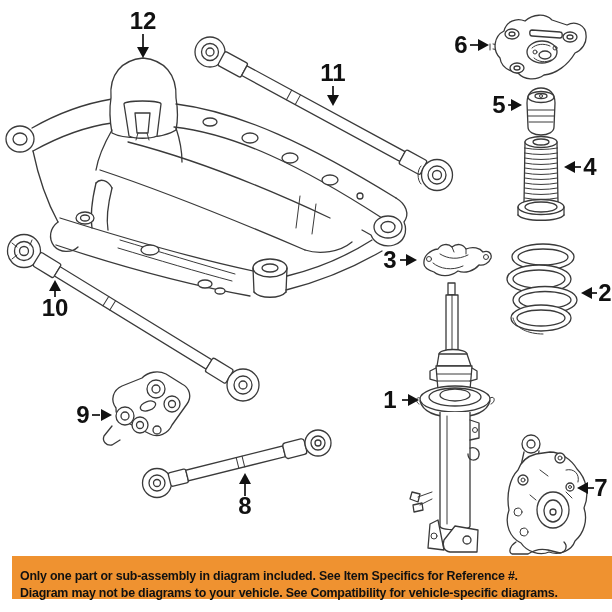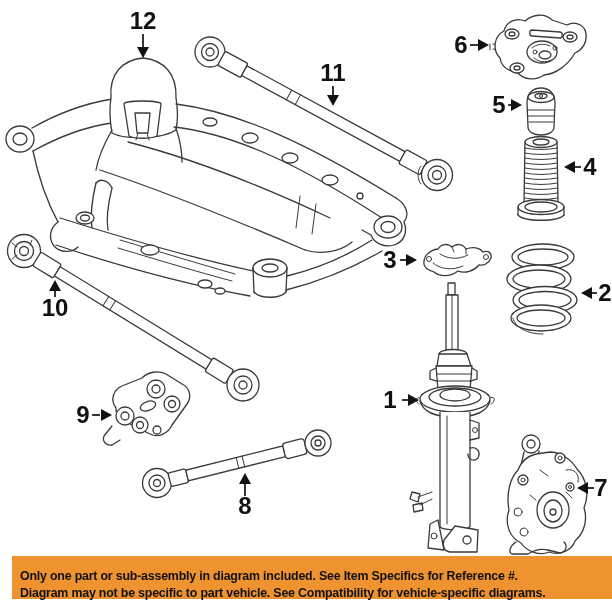--- a/index.html
+++ b/index.html
@@ -313,15 +313,15 @@
   </g>
   <g>
     <text class="callout-num" x="143" y="29" text-anchor="middle">12</text>
     <line class="arrow-line" x1="143" y1="34" x2="143" y2="47"></line>
     <polygon class="arrow-head" points="143,58 137,47 149,47"></polygon>
   </g>
 </svg>
 
   <div class="banner" style="background-color: rgb(239, 146, 48); color: rgb(17, 17, 17);">
     <p>Only one part or sub-assembly in diagram included. See Item Specifics for Reference #.</p>
-    <p>Diagram may not be specific to part vehicle. See Compatibility for vehicle-specific diagrams.</p>
+    <p>Diagram may not be diagrams to your vehicle. See Compatibility for vehicle-specific diagrams.</p>
   </div>
 </div>
 
 </body></html>

